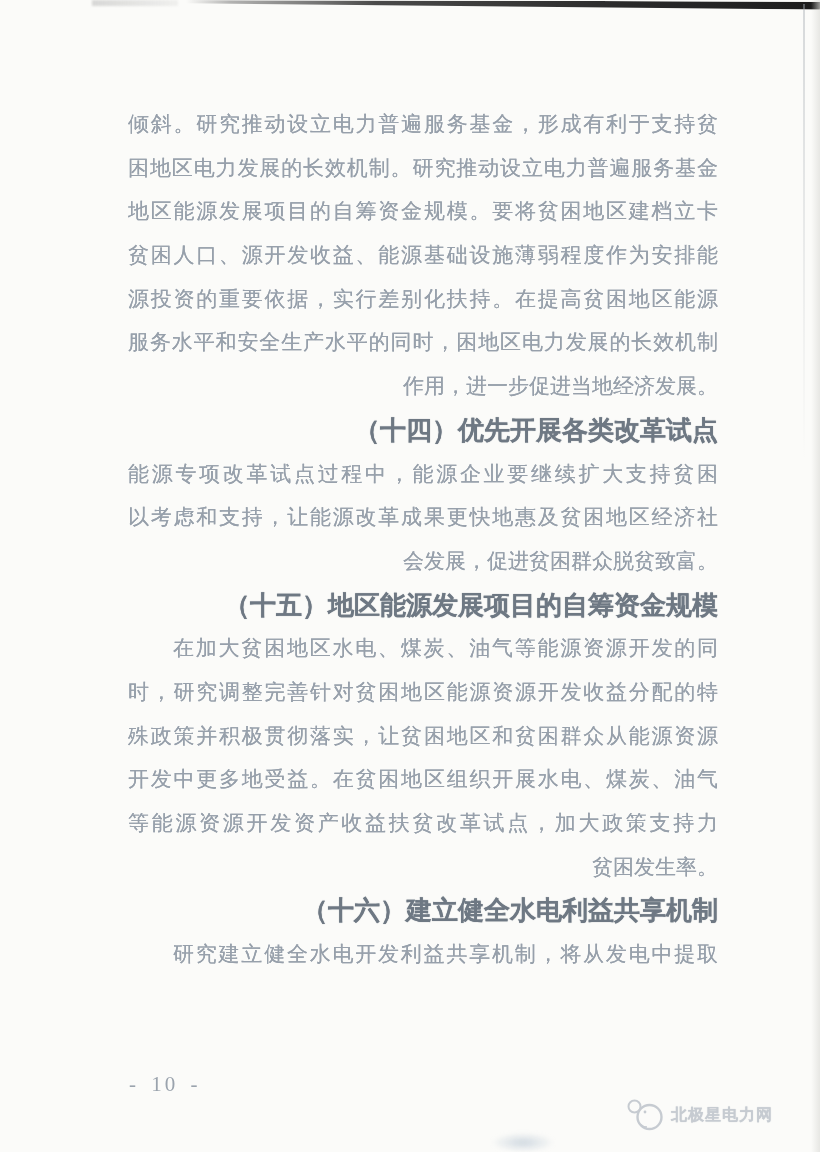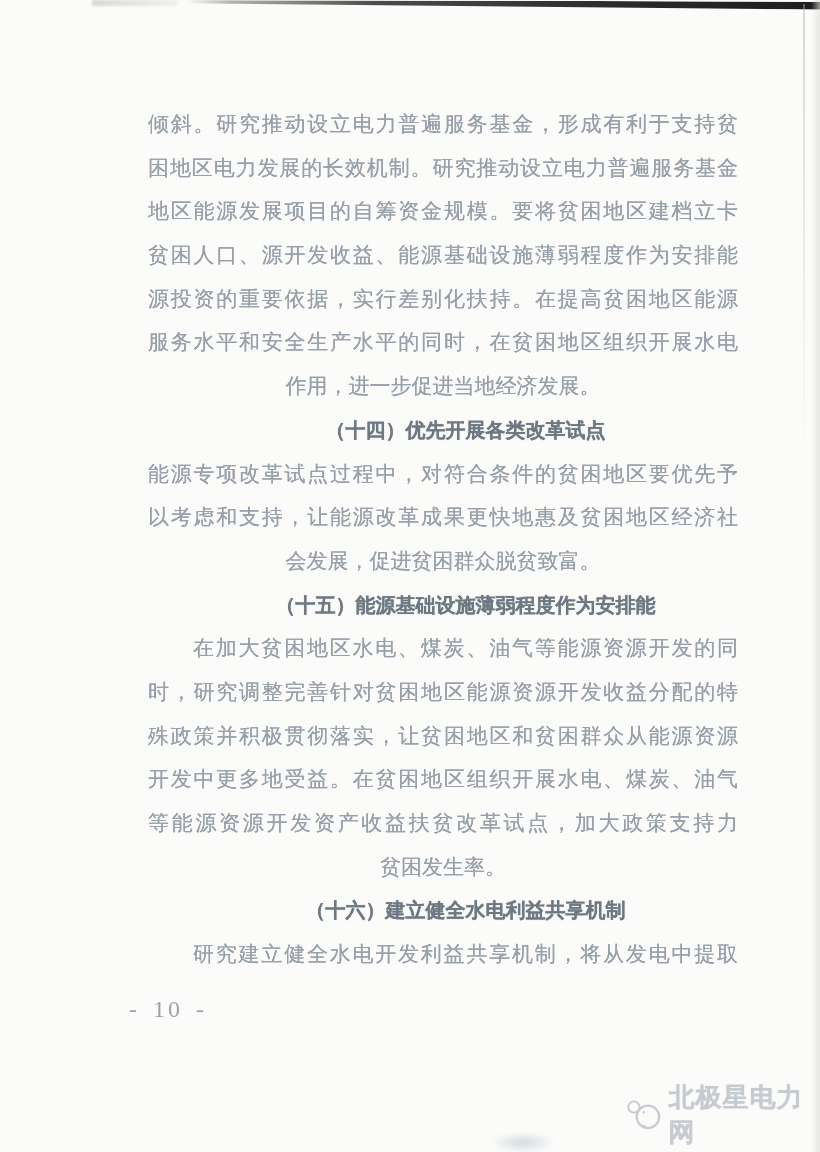--- a/index.html
+++ b/index.html
@@ -34,50 +34,50 @@
     position:absolute; left:803px; top:4px; width:2px; height:455px;
     background:linear-gradient(to bottom, rgba(168,174,180,.45), rgba(168,174,180,0));
   }
   .bottom-smudge {
     position:absolute; left:492px; top:1133px; width:62px; height:19px;
     background:radial-gradient(ellipse at center, rgba(172,188,204,.55), rgba(172,188,204,0) 72%);
     filter:blur(2px);
   }
 
   
-  .text-block { position:absolute; left:128px; top:103px; width:590px;margin-left:20px; }
+  .text-block { position:absolute; left:128px; top:103px; width:590px; }
   .line {
     height:43.7px; line-height:43.7px;
     font-size:21px;
     color:var(--body_text,#97a0ab);
     text-shadow:0 0 .6px currentColor;
     overflow:hidden;
   }
   .line.full { text-align:justify; text-align-last:justify; }
-  .line.end  { text-align:center; text-align-last:auto;font-family:Liberation Serif, serif; }
+  .line.end  { text-align:right; text-align-last:auto;font-family:Liberation Serif, serif; }
   .line.indent { text-indent:45px; }
   .line.heading {
-    font-weight:bold; font-size:20px;
+    font-weight:bold; font-size:26px;
     color:var(--heading_text,#6e7883);
     text-shadow:0 0 .8px currentColor;
   }
 
   
   .page-number {
-    position:absolute; left:129px; top:996px;
-    font-size:24px; letter-spacing:3px; word-spacing:4px;
+    position:absolute; left:129px; top:1072px;
+    font-size:21px; letter-spacing:3px; word-spacing:4px;
     color:var(--page_number,#9aa3ad);
   }
   .watermark {
     position:absolute; left:625px; top:1092px; height:46px;
     display:flex; align-items:center; gap:6px;
     color:var(--watermark,#c6cbd1);
   }
   .watermark .wm-text {
-    font-size:26px; font-weight:bold; letter-spacing:1px;
+    font-size:16px; font-weight:bold; letter-spacing:1px;
     font-family:"Liberation Sans","DejaVu Sans",sans-serif;
     text-shadow:0 0 1px currentColor;
   }
   .watermark svg { display:block; }
 </style>
 </head>
 <body>
 
 <div class="page">
 
@@ -86,27 +86,27 @@
   <div class="right-edge"></div>
   <div class="right-hairline"></div>
 
   <main class="text-block">
 
   <div class="line body full">倾斜。研究推动设立电力普遍服务基金，形成有利于支持贫</div>
       <div class="line body full">困地区电力发展的长效机制。研究推动设立电力普遍服务基金</div>
       <div class="line body full">地区能源发展项目的自筹资金规模。要将贫困地区建档立卡</div>
       <div class="line body full">贫困人口、源开发收益、能源基础设施薄弱程度作为安排能</div>
       <div class="line body full">源投资的重要依据，实行差别化扶持。在提高贫困地区能源</div>
-      <div class="line body full">服务水平和安全生产水平的同时，在贫困地区组织开展水电</div>
+      <div class="line body full">服务水平和安全生产水平的同时，困地区电力发展的长效机制</div>
       <div class="line body end">作用，进一步促进当地经济发展。</div>
       <div class="line heading indent end">（十四）优先开展各类改革试点</div>
-      <div class="line body full">能源专项改革试点过程中，对符合条件的贫困地区要优先予</div>
+      <div class="line body full">能源专项改革试点过程中，能源企业要继续扩大支持贫困</div>
       <div class="line body full">以考虑和支持，让能源改革成果更快地惠及贫困地区经济社</div>
       <div class="line body end">会发展，促进贫困群众脱贫致富。</div>
-      <div class="line heading indent end">（十五）能源基础设施薄弱程度作为安排能</div>
+      <div class="line heading indent end">（十五）地区能源发展项目的自筹资金规模</div>
       <div class="line body indent full">在加大贫困地区水电、煤炭、油气等能源资源开发的同</div>
       <div class="line body full">时，研究调整完善针对贫困地区能源资源开发收益分配的特</div>
       <div class="line body full">殊政策并积极贯彻落实，让贫困地区和贫困群众从能源资源</div>
       <div class="line body full">开发中更多地受益。在贫困地区组织开展水电、煤炭、油气</div>
       <div class="line body full">等能源资源开发资产收益扶贫改革试点，加大政策支持力</div>
       <div class="line body end">贫困发生率。</div>
       <div class="line heading indent end">（十六）建立健全水电利益共享机制</div>
       <div class="line body indent full">研究建立健全水电开发利益共享机制，将从发电中提取</div>
     </main>
 

